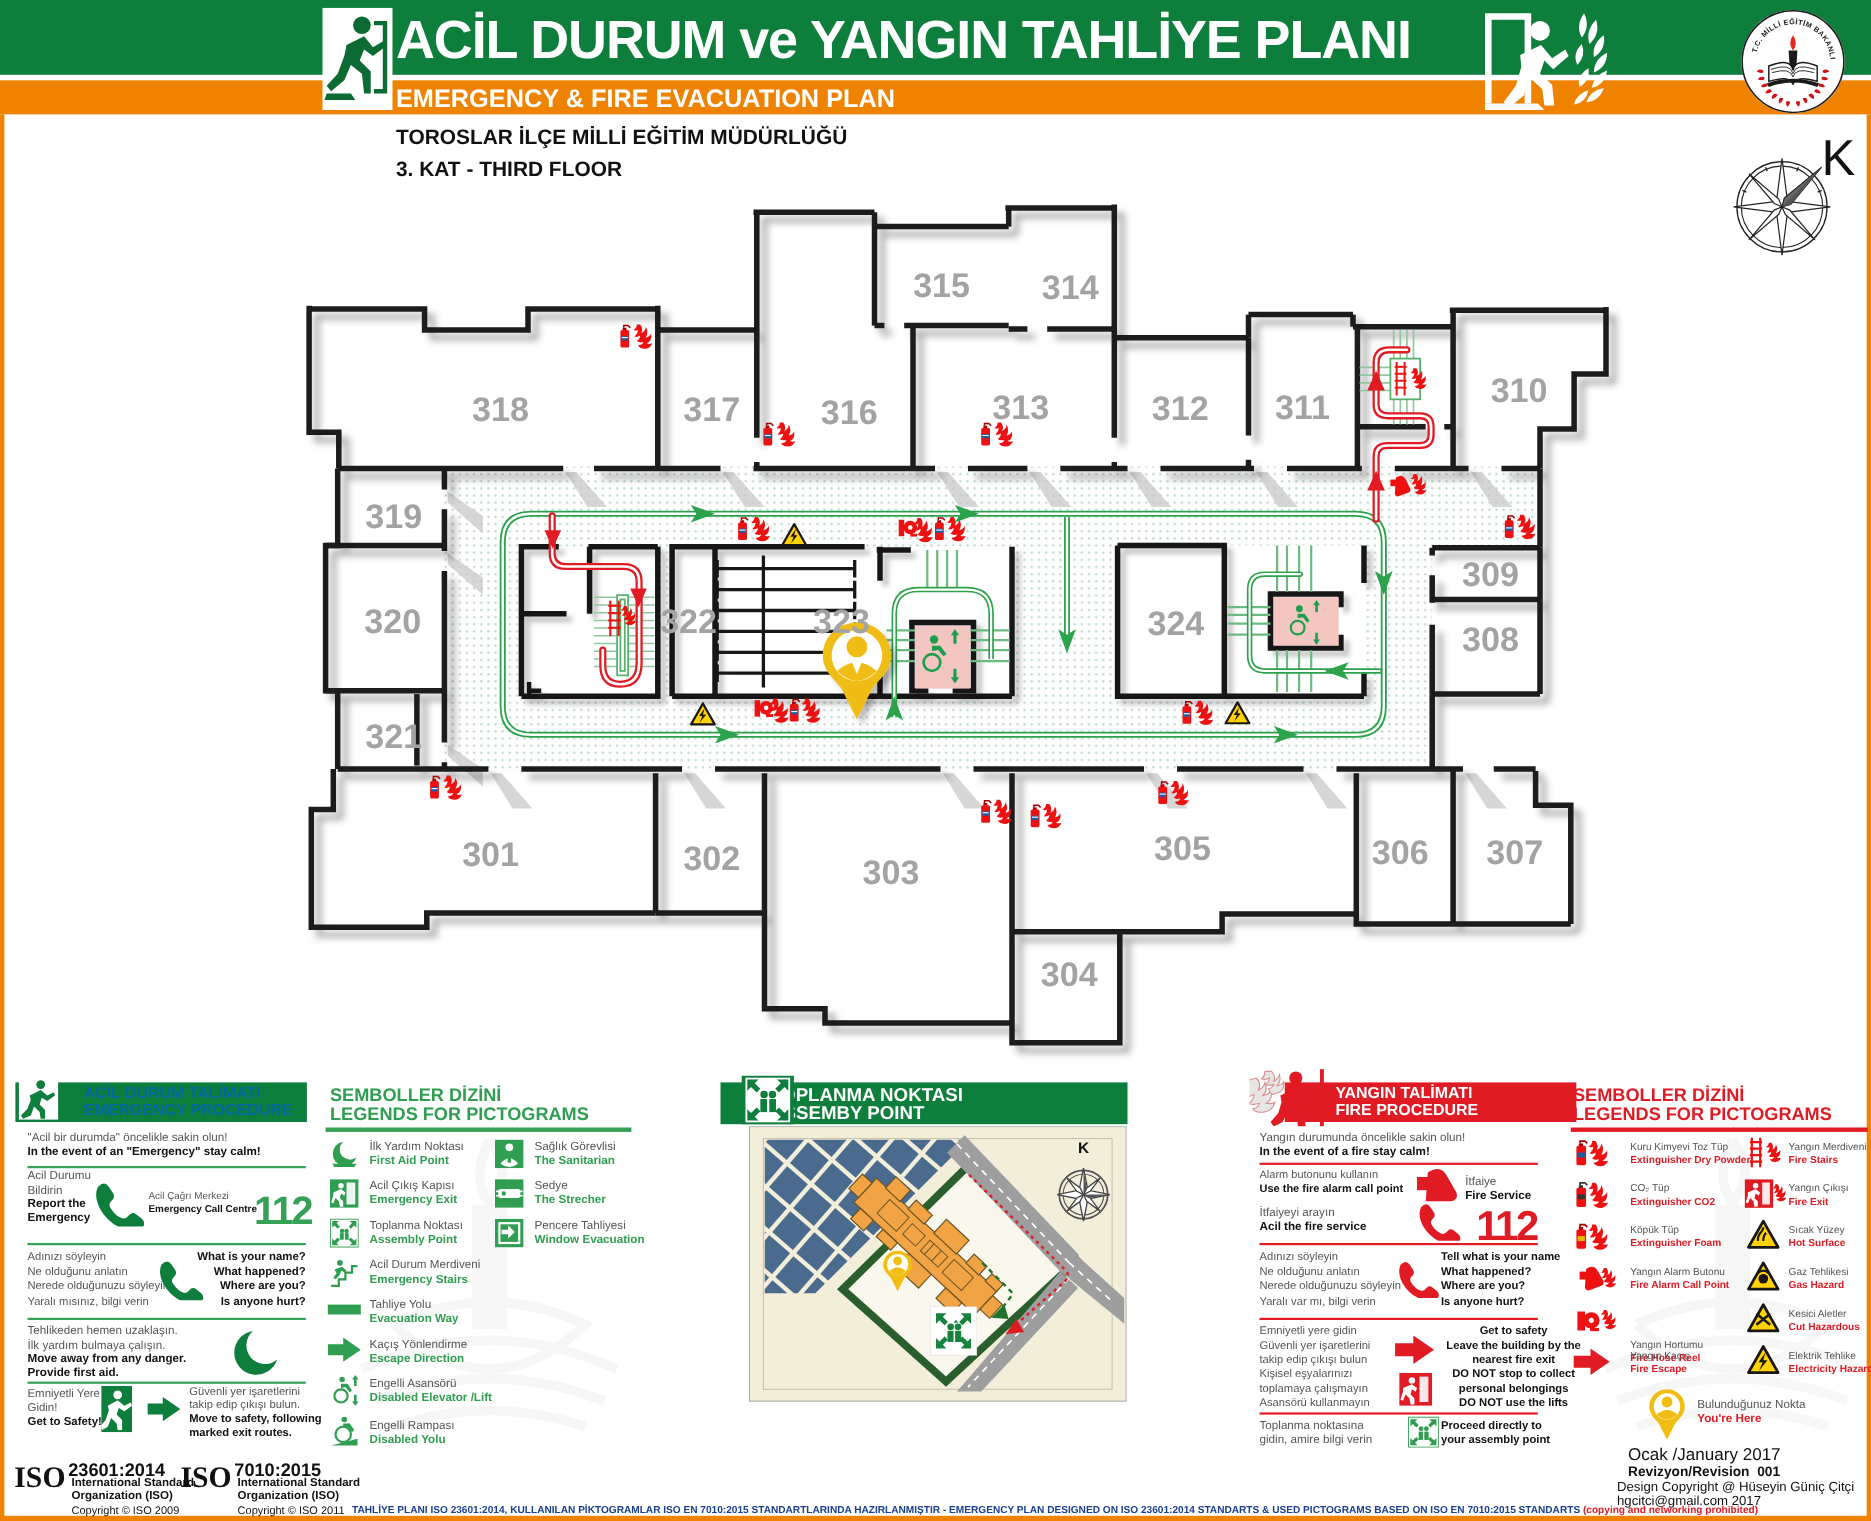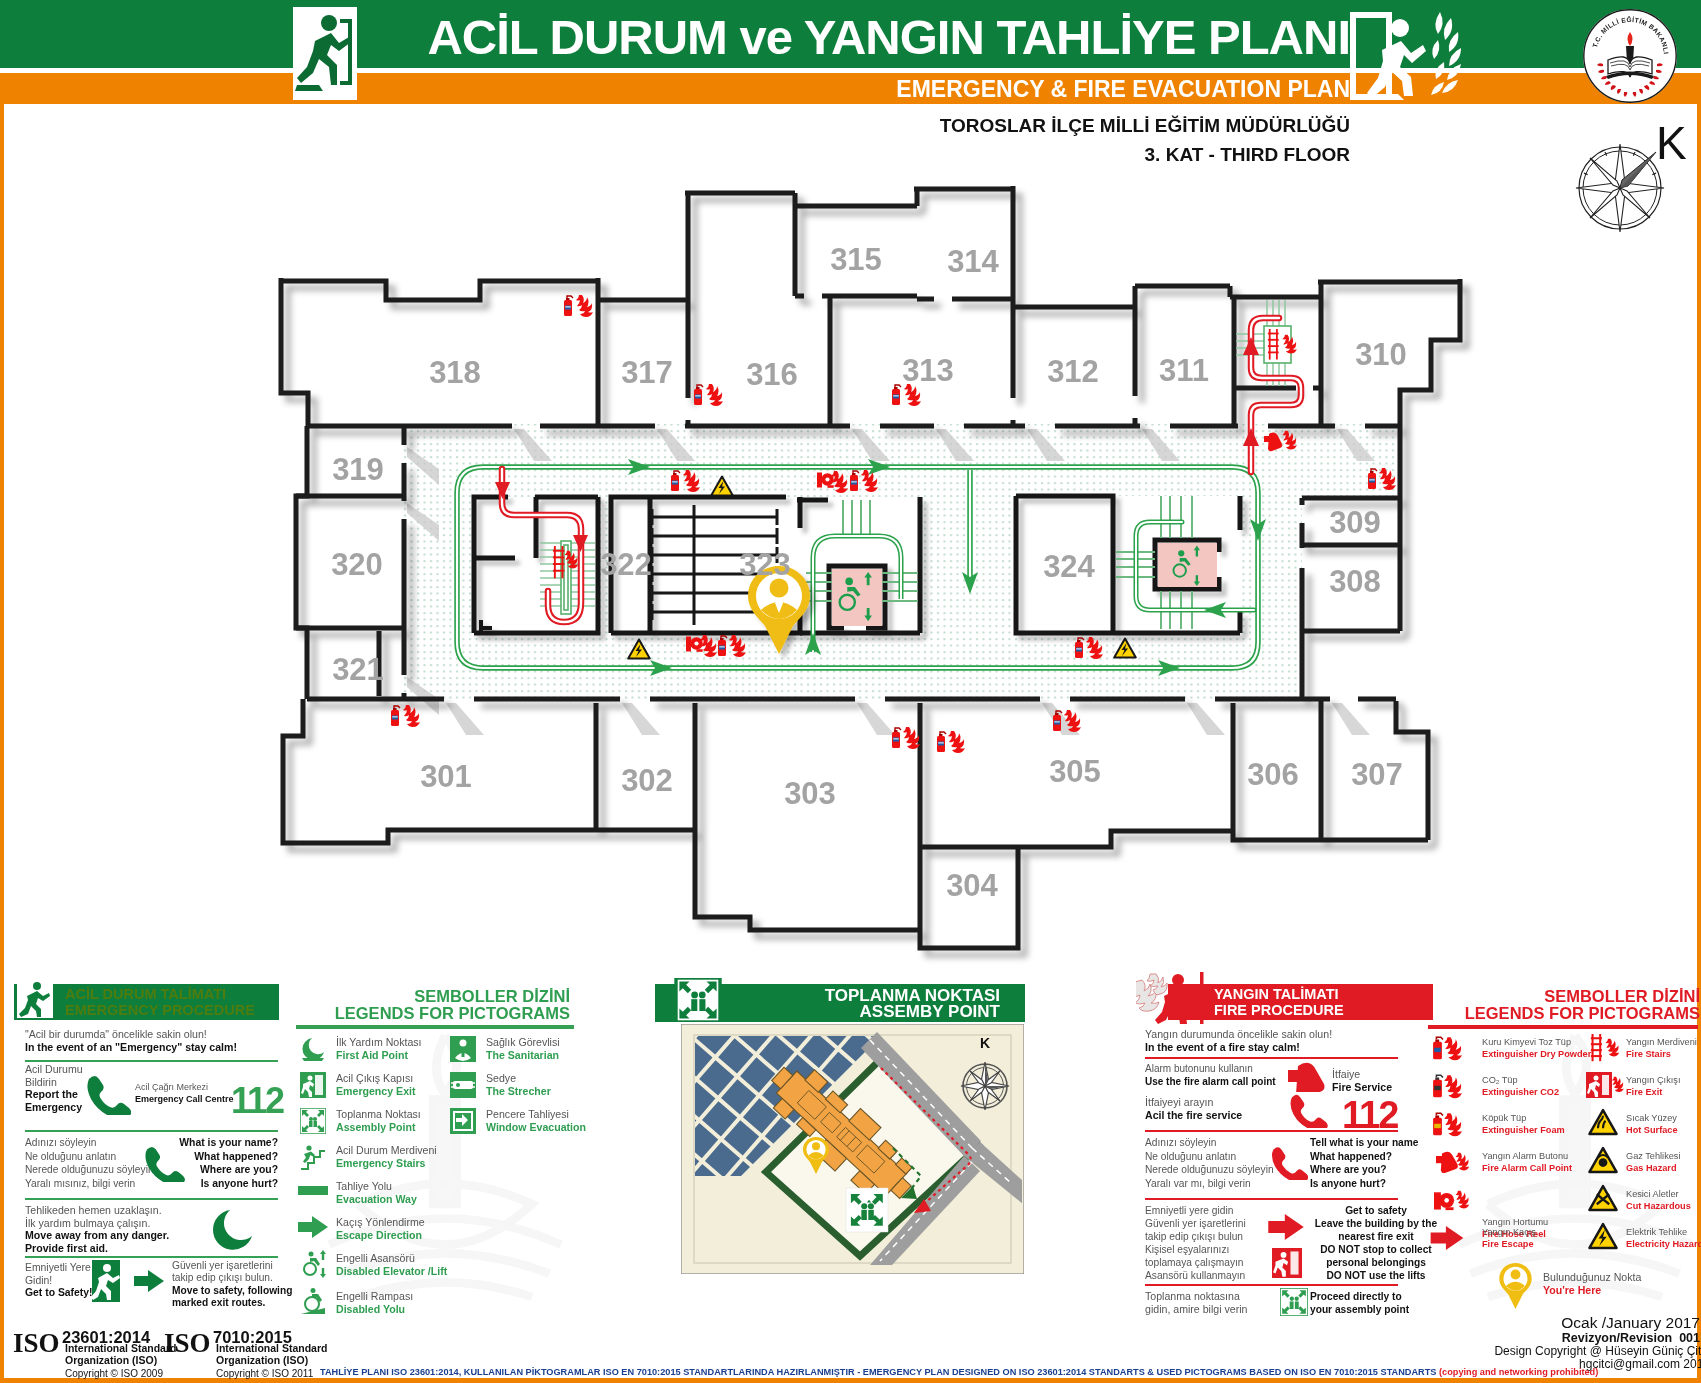--- a/index.html
+++ b/index.html
@@ -1,18 +1,18 @@
 <!DOCTYPE html>
 <html><head>
 <meta charset="utf-8">
 <style>
   html,body{margin:0;padding:0;}
   body{width:1701px;height:1383px;position:relative;background:#fff;font-family:"Liberation Sans",sans-serif;overflow:hidden;}
   .abs{position:absolute;}
-  .ctr{text-align:right;}
+  .ctr{text-align:left;}
 </style>
 </head>
 <body>
 
 <div class="abs" style="left:0;top:0;width:1701px;height:68px;background:#0e7e3c;"></div>
 
 <div class="abs" style="left:0;top:73px;width:1701px;height:31px;background:#ef8300;"></div>
 
 <div class="abs" style="left:0;top:104px;width:4px;height:1279px;background:#ef8300;"></div>
 
@@ -570,21 +570,21 @@
 </svg>
 
 <div class="abs" style="left:14px;top:984px;width:265px;height:36px;background:#0e7e3c;"></div>
 
 <svg class="abs" style="left:17px;top:978px;" width="36" height="40" viewBox="0 0 36 40">
     <rect width="36" height="40" fill="#fff"></rect>
     <circle cx="20" cy="8" r="4" fill="#0e7e3c"></circle>
     <path d="M10 18 L20 13 L26 18 L32 15 L33 18 L26 23 L21 20 L19 26 L24 31 L24 39 L20 39 L19 33 L14 28 L11 36 L4 39 L2 36 L8 30 L11 22 Z" fill="#0e7e3c"></path>
   </svg>
 
-<div class="abs" style="left:65px;top:986px;width:215px;font-size:14.5px;font-weight:bold;color:#4d7c0f;line-height:16px;">ACİL DURUM TALİMATI<br>EMERGENCY PROCEDURE</div>
+<div class="abs" style="left:76px;top:986px;width:215px;font-size:14.5px;font-weight:bold;color:#0369a1;line-height:16px;">ACİL DURUM TALİMATI<br>EMERGENCY PROCEDURE</div>
 
 <div class="abs" style="left:25px;top:1028px;width:255px;font-size:10.6px;color:#555;line-height:12.6px;">"Acil bir durumda" öncelikle sakin olun!<br><b style="color:#111">In the event of an "Emergency" stay calm!</b></div>
 
 <div class="abs" style="left:25px;top:1060px;width:253px;height:2px;background:#35a155;"></div>
 
 <div class="abs" style="left:25px;top:1063px;width:90px;font-size:10.6px;color:#555;line-height:12.6px;">Acil Durumu<br>Bildirin<br><b style="color:#111">Report the<br>Emergency</b></div>
 
 <svg class="abs" style="left:85px;top:1075px;" width="46" height="40" viewBox="0 0 46 40">
     <path d="M4 4 q6 -6 10 0 l4 6 q2 4 -2 7 q-3 3 0 7 q4 6 9 8 q4 2 7 -2 q3 -4 7 -1 l5 4 q5 5 -1 9 q-8 6 -19 -1 Q12 35 6 24 Q0 12 4 4 Z" fill="#0e7e3c"></path>
     <path d="M30 6 a12 12 0 0 1 0 24 a10 10 0 0 0 0 -24" fill="#0e7e3c"></path>

